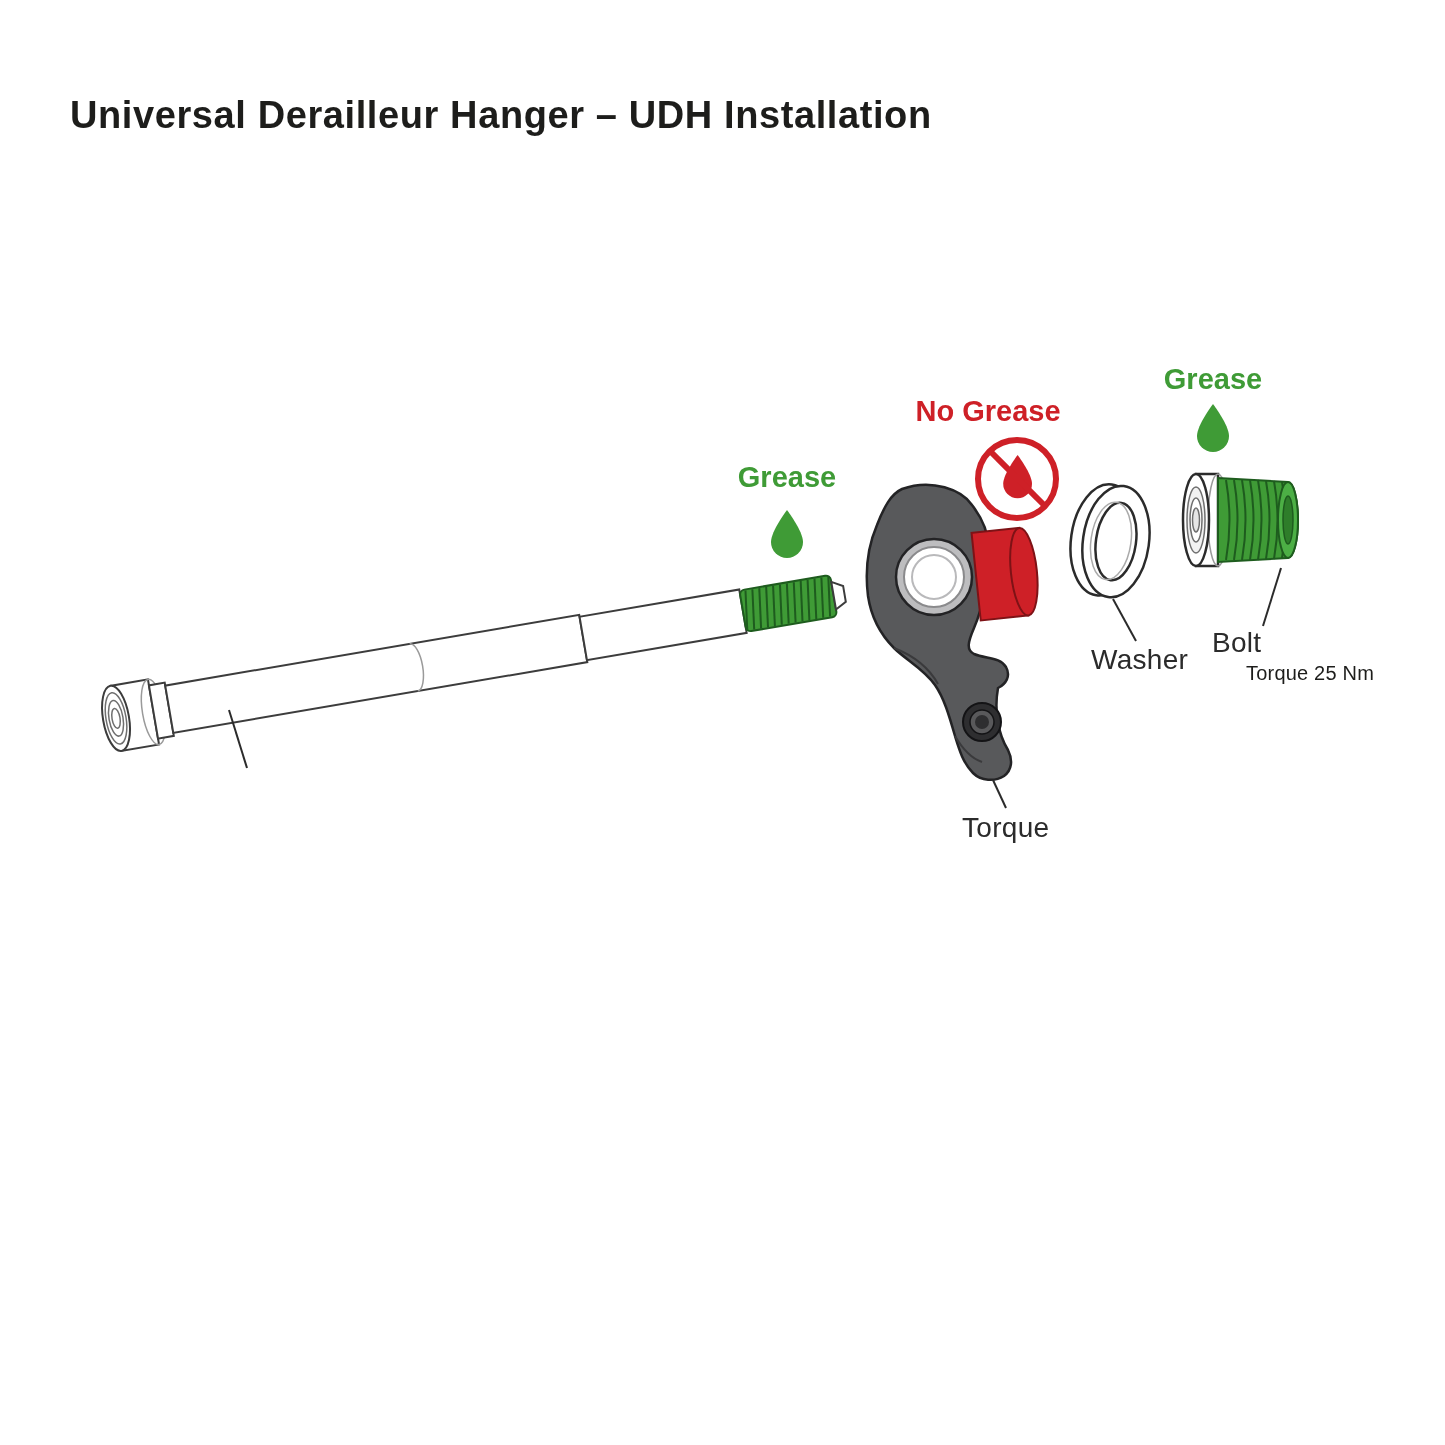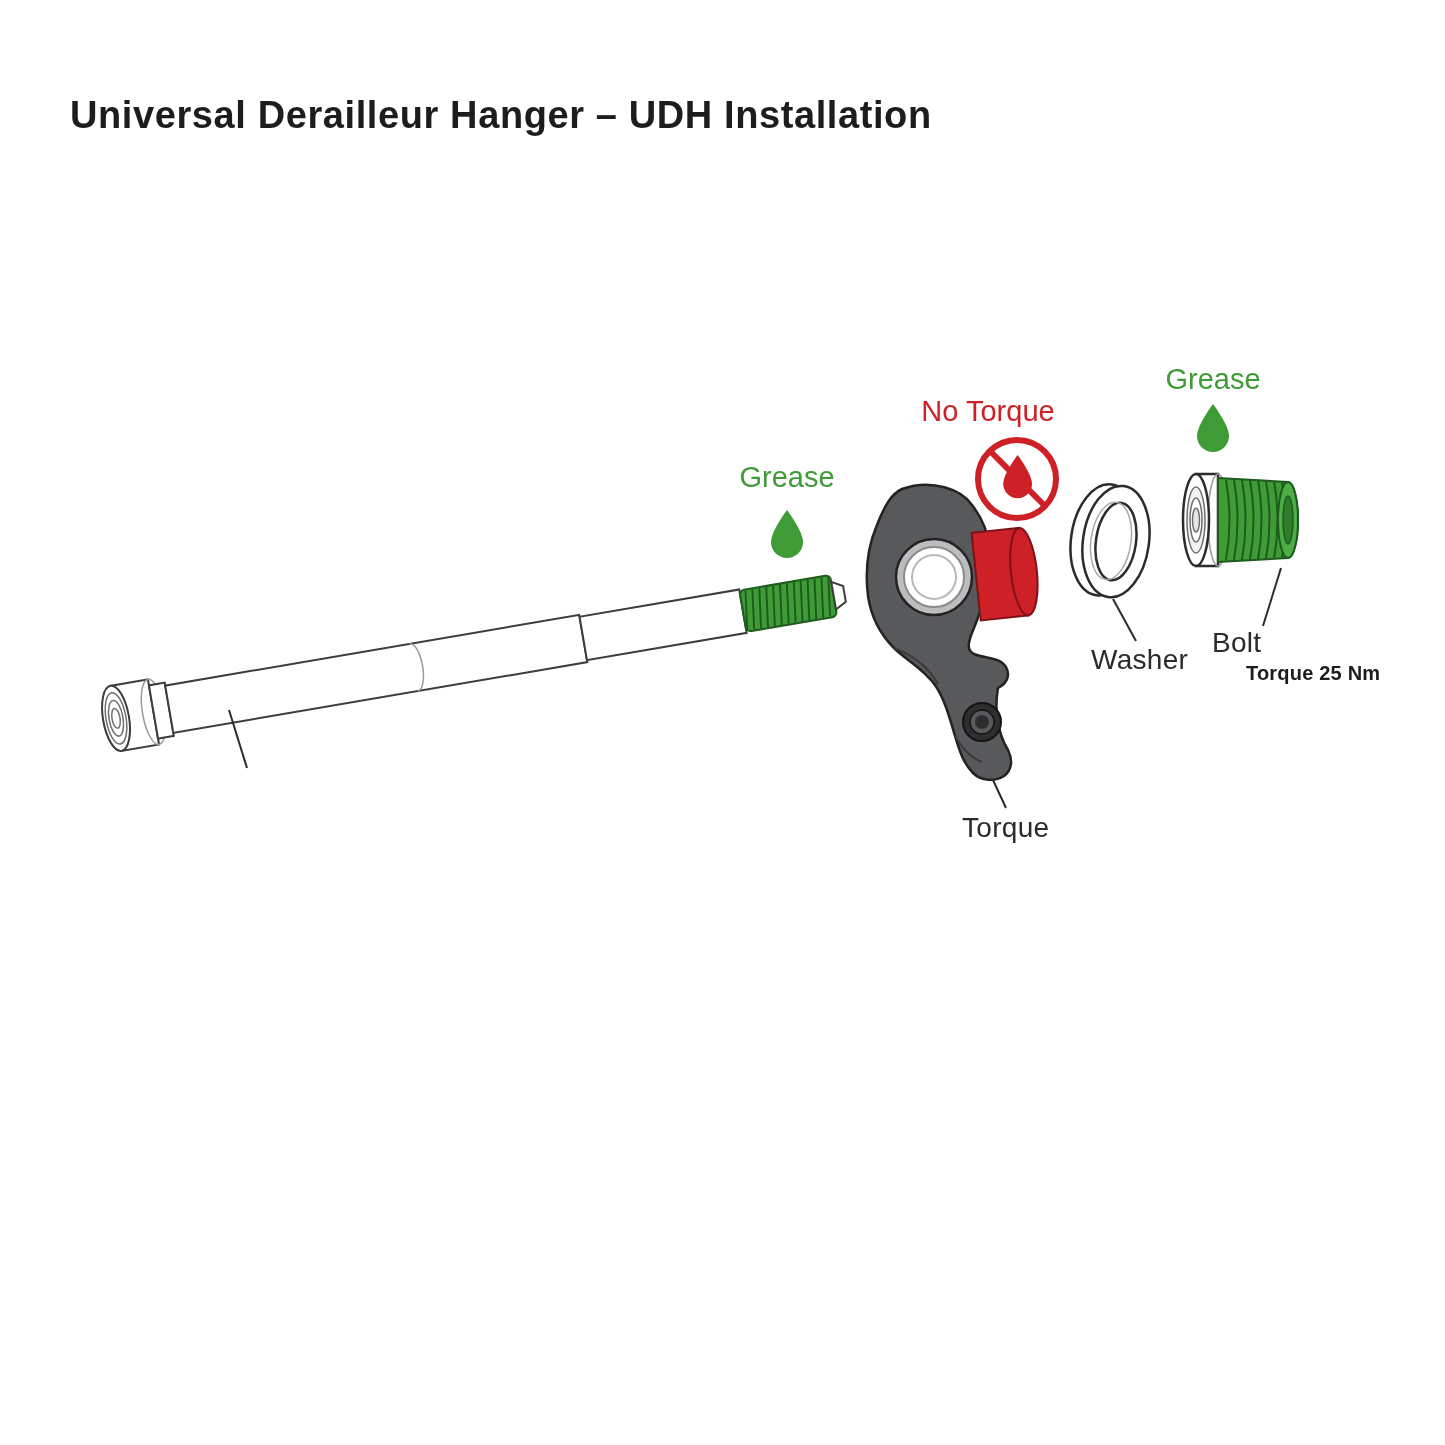--- a/index.html
+++ b/index.html
@@ -6,25 +6,25 @@
   .canvas {
     position:relative; width:1445px; height:1012px; background:#ffffff;
     font-family:"Liberation Sans", sans-serif; overflow:hidden;
   }
   .art { position:absolute; left:0; top:0; width:1445px; height:1445px; }
   .title {
     position:absolute; left:70px; top:94px;
     font-size:38px; font-weight:800; letter-spacing:0.6px; color:#1d1d1b;
     white-space:nowrap;
   }
-  .tag { position:absolute; font-size:29px; font-weight:400; text-align:center; white-space:nowrap; }
+  .tag { position:absolute; font-size:29px; font-weight:700; text-align:center; white-space:nowrap; }
   .tag.green { color:#3F9B36; }
   .tag.red { color:#CE2027; }
   .lbl { position:absolute; color:#2b2b2b; font-size:28px; letter-spacing:0.3px; white-space:nowrap; }
-  .note { position:absolute; color:#1d1d1b; font-size:20px; font-weight:700; letter-spacing:0.2px; white-space:nowrap; }
+  .note { position:absolute; color:#1d1d1b; font-size:20px; font-weight:400; letter-spacing:0.2px; white-space:nowrap; }
 </style>
 </head>
 <body>
 
 <div class="canvas">
 
   <svg class="art" viewBox="0 0 1445 1445" aria-hidden="true">
 
     <g transform="translate(118,718) rotate(-9.7)">
 
@@ -135,21 +135,21 @@
       <line x1="993" y1="780" x2="1006" y2="808"></line>
       <line x1="1113" y1="599" x2="1136" y2="641"></line>
       <line x1="1281" y1="568" x2="1263" y2="626"></line>
     </g>
   </svg>
 
   <div class="title">Universal Derailleur Hanger – UDH Installation</div>
 
   <div class="tag green" style="left:737px; top:461px; width:100px;">Grease</div>
 
-  <div class="tag red" style="left:908px; top:395px; width:160px;">No Torque</div>
+  <div class="tag red" style="left:908px; top:395px; width:160px;">No Grease</div>
 
   <div class="tag green" style="left:1163px; top:363px; width:100px;">Grease</div>
 
 
   <div class="lbl" style="left:962px; top:812px;">Torque</div>
 
   <div class="lbl" style="left:1091px; top:644px;text-align:center;">Washer</div>
 
   <div class="lbl" style="left:1212px; top:627px;">Bolt</div>
   <div class="note" style="left:1246px; top:662px;">Torque 25 Nm</div>

